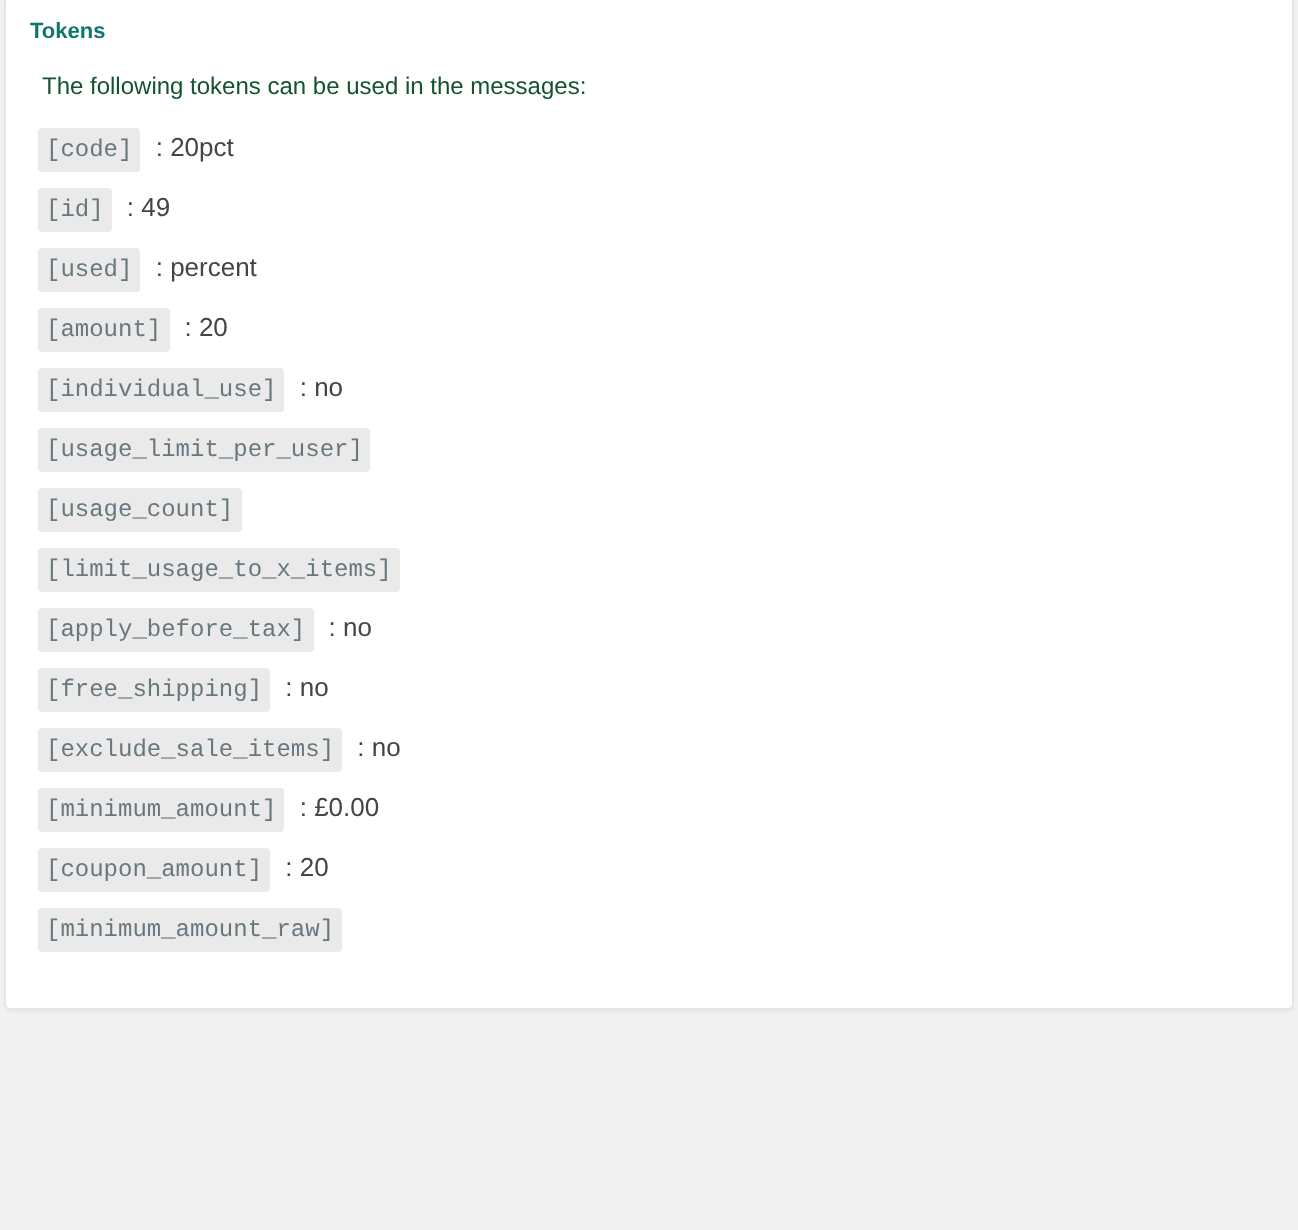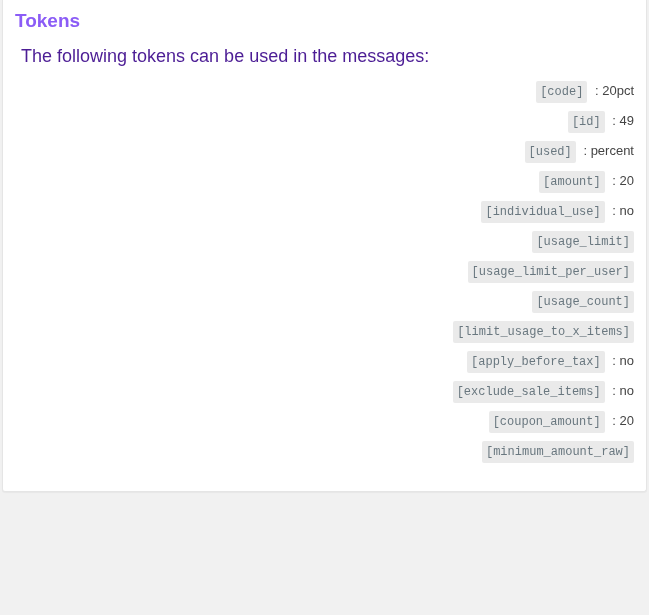--- a/index.html
+++ b/index.html
@@ -17,36 +17,35 @@
     border: 1px solid #e5e5e5;
     border-top: none;
     border-radius: 0 0 3px 3px;
     box-shadow: 0 1px 1px rgba(0,0,0,0.04);
     padding: 10px 12px 12px 12px;
     width: 645px;
     margin: 0 2px;
   }
   .heading {
     font-weight: 600;
-    font-size: 19px;
-    color: #8b5cf6;
+    font-size: 11px;
+    color: #0f766e;
     margin: 0 0 14px 0;
   }
   .intro {
-    font-size: 18px;
-    color: #4c1d95;
+    font-size: 12px;
+    color: #14532d;
     margin: 0 0 14px 6px;
   }
   .token-list {
     margin: 0 0 16px 4px;
   }
   .token-row {
     margin: 0 0 8px 0;
     line-height: 18px;
-    text-align: right;
   }
   .token-code {
     display: inline-block;
     background: #eaeaea;
     color: #69777f;
     font-family: "Menlo", "Consolas", "Courier New", monospace;
     font-size: 12px;
     padding: 2px 4px;
     border-radius: 2px;
   }
@@ -61,23 +60,24 @@
 
 <div class="panel">
   <p class="heading">Tokens</p>
   <p class="intro">The following tokens can be used in the messages:</p>
   <div class="token-list" id="token-list">
       <div class="token-row"><span class="token-code">[code]</span><span class="token-val"><span> : </span><span>20pct</span></span></div>
       <div class="token-row"><span class="token-code">[id]</span><span class="token-val"><span> : </span><span>49</span></span></div>
       <div class="token-row"><span class="token-code">[used]</span><span class="token-val"><span> : </span><span>percent</span></span></div>
       <div class="token-row"><span class="token-code">[amount]</span><span class="token-val"><span> : </span><span>20</span></span></div>
       <div class="token-row"><span class="token-code">[individual_use]</span><span class="token-val"><span> : </span><span>no</span></span></div>
-      <div class="token-row"><span class="token-code">[usage_limit]</span></div>
       <div class="token-row"><span class="token-code">[usage_limit_per_user]</span></div>
       <div class="token-row"><span class="token-code">[usage_count]</span></div>
       <div class="token-row"><span class="token-code">[limit_usage_to_x_items]</span></div>
       <div class="token-row"><span class="token-code">[apply_before_tax]</span><span class="token-val"><span> : </span><span>no</span></span></div>
+      <div class="token-row"><span class="token-code">[free_shipping]</span><span class="token-val"><span> : </span><span>no</span></span></div>
       <div class="token-row"><span class="token-code">[exclude_sale_items]</span><span class="token-val"><span> : </span><span>no</span></span></div>
+      <div class="token-row"><span class="token-code">[minimum_amount]</span><span class="token-val"><span> : </span><span>£0.00</span></span></div>
       <div class="token-row"><span class="token-code">[coupon_amount]</span><span class="token-val"><span> : </span><span>20</span></span></div>
       <div class="token-row"><span class="token-code">[minimum_amount_raw]</span></div>
     </div>
 
 </div>
 
 </body></html>

